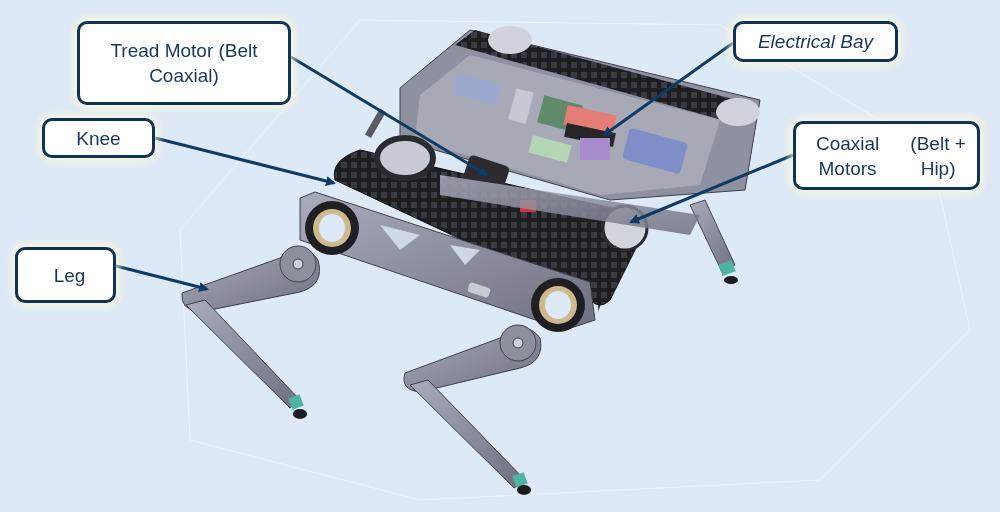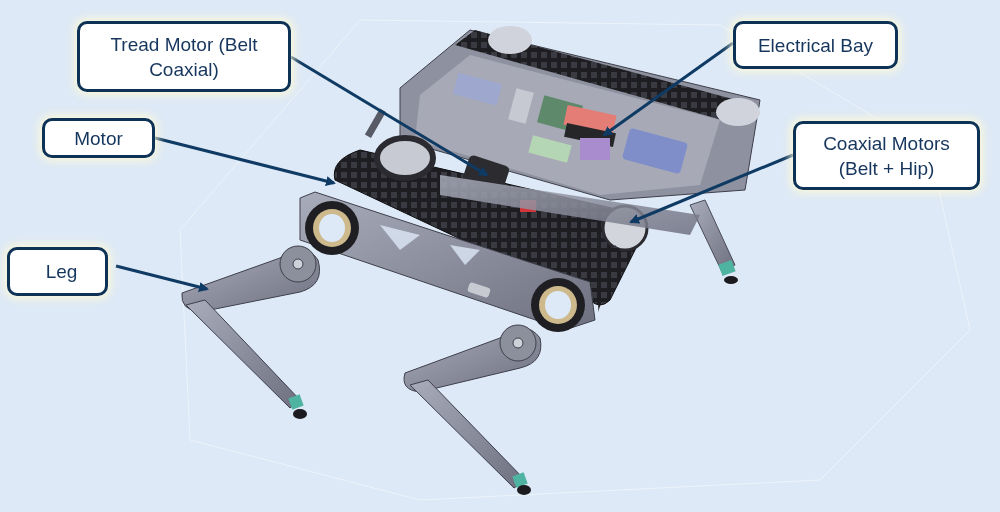--- a/index.html
+++ b/index.html
@@ -134,35 +134,35 @@
 
     <g stroke="#0f3a63" stroke-width="3" fill="none">
       <line x1="291" y1="57" x2="487" y2="175" marker-end="url(#arrowhead)"></line>
       <line x1="733" y1="43" x2="604" y2="135" marker-end="url(#arrowhead)"></line>
       <line x1="155" y1="138" x2="334" y2="183" marker-end="url(#arrowhead)"></line>
       <line x1="793" y1="155" x2="631" y2="222" marker-end="url(#arrowhead)"></line>
       <line x1="116" y1="266" x2="207" y2="289" marker-end="url(#arrowhead)"></line>
     </g>
   </svg>
 
-  <div class="callout" style="left:77px; top:21px; width:214px; height:71px; flex-direction:column;">
+  <div class="callout" style="left:77px; top:21px; width:214px; height:84px; flex-direction:column;">
     <span>Tread Motor (Belt</span>
     <span>Coaxial)</span>
   </div>
 
-  <div class="callout" style="left:733px; top:21px; width:165px; height:48px;">
+  <div class="callout" style="left:733px; top:21px; width:165px; height:41px;font-style:italic;">
     <span>Electrical Bay</span>
   </div>
 
   <div class="callout" style="left:42px; top:118px; width:113px; height:40px;">
-    <span>Motor</span>
+    <span>Knee</span>
   </div>
 
-  <div class="callout" style="left:793px; top:121px; width:187px; height:69px; flex-direction:column;">
+  <div class="callout" style="left:793px; top:121px; width:187px; height:69px; ">
     <span>Coaxial Motors</span>
     <span>(Belt + Hip)</span>
   </div>
 
-  <div class="callout" style="left:7px; top:247px; width:101px; height:49px;padding-left:8px;">
+  <div class="callout" style="left:15px; top:247px; width:101px; height:56px;padding-left:8px;">
     <span>Leg</span>
   </div>
 
 </div>
 
 </body></html>

